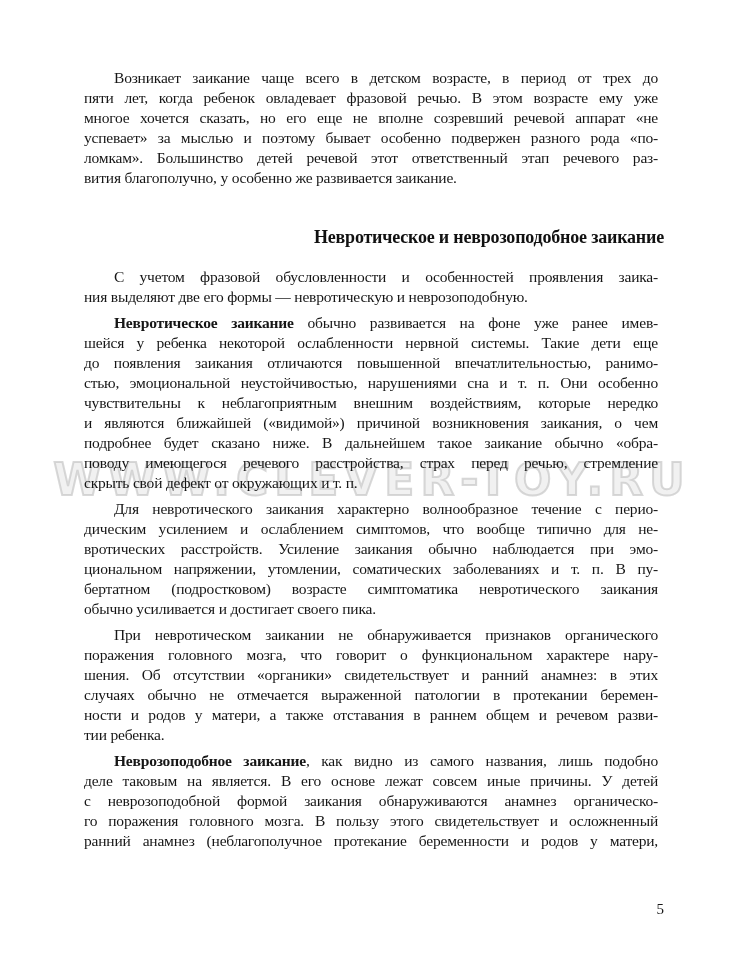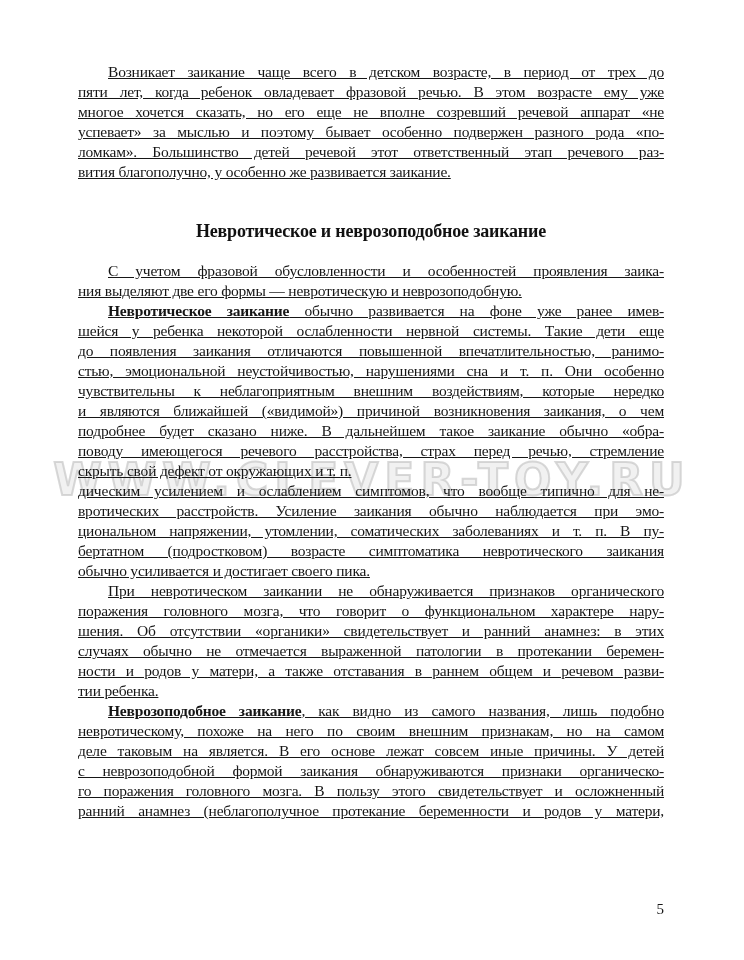--- a/index.html
+++ b/index.html
@@ -35,36 +35,36 @@
     position: absolute;
     left: 78px;
     top: 62px;
     width: 586px;
     font-size: 15.5px;
     line-height: 20px;
     letter-spacing: -0.2px;
     color: #161616;
     z-index: 2;
   }
-  .para { margin: 0; text-decoration: underline; }
+  .para { margin: 6px; }
   .line {
     height: 20px;
     overflow: hidden;
     text-align: justify;
     text-align-last: justify;
     text-justify: inter-word;
     white-space: normal;
   }
   .line.indent { text-indent: 30px; }
   .line.last { text-align-last: left; }
   .heading {
     font-weight: bold;
     font-size: 18px;
     line-height: 20px;
-    text-align: center;
+    text-align: right;
     margin: 39px 0 20px 0;
     color: #111111;
   }
   .page-number {
     position: absolute;
     left: 78px;
     top: 901px;
     width: 586px;
     text-align: right;
     font-size: 15px;
@@ -97,38 +97,38 @@
         <div class="line">шейся у ребенка некоторой ослабленности нервной системы. Такие дети еще</div>
         <div class="line">до появления заикания отличаются повышенной впечатлительностью, ранимо-</div>
         <div class="line">стью, эмоциональной неустойчивостью, нарушениями сна и т. п. Они особенно</div>
         <div class="line">чувствительны к неблагоприятным внешним воздействиям, которые нередко</div>
         <div class="line">и являются ближайшей («видимой») причиной возникновения заикания, о чем</div>
         <div class="line">подробнее будет сказано ниже. В дальнейшем такое заикание обычно «обра-</div>
         <div class="line">поводу имеющегося речевого расстройства, страх перед речью, стремление</div>
         <div class="line last">скрыть свой дефект от окружающих и т. п.</div>
       </div>
       <div class="para">
+        <div class="line indent">Для невротического заикания характерно волнообразное течение с перио-</div>
         <div class="line">дическим усилением и ослаблением симптомов, что вообще типично для не-</div>
         <div class="line">вротических расстройств. Усиление заикания обычно наблюдается при эмо-</div>
         <div class="line">циональном напряжении, утомлении, соматических заболеваниях и т. п. В пу-</div>
         <div class="line">бертатном (подростковом) возрасте симптоматика невротического заикания</div>
         <div class="line last">обычно усиливается и достигает своего пика.</div>
       </div>
       <div class="para">
         <div class="line indent">При невротическом заикании не обнаруживается признаков органического</div>
         <div class="line">поражения головного мозга, что говорит о функциональном характере нару-</div>
         <div class="line">шения. Об отсутствии «органики» свидетельствует и ранний анамнез: в этих</div>
         <div class="line">случаях обычно не отмечается выраженной патологии в протекании беремен-</div>
         <div class="line">ности и родов у матери, а также отставания в раннем общем и речевом разви-</div>
         <div class="line last">тии ребенка.</div>
       </div>
       <div class="para">
         <div class="line indent"><b>Неврозоподобное заикание</b>, как видно из самого названия, лишь подобно</div>
-        <div class="line">невротическому, похоже на него по своим внешним признакам, но на самом</div>
         <div class="line">деле таковым на является. В его основе лежат совсем иные причины. У детей</div>
-        <div class="line">с неврозоподобной формой заикания обнаруживаются признаки органическо-</div>
+        <div class="line">с неврозоподобной формой заикания обнаруживаются анамнез органическо-</div>
         <div class="line">го поражения головного мозга. В пользу этого свидетельствует и осложненный</div>
         <div class="line">ранний анамнез (неблагополучное протекание беременности и родов у матери,</div>
       </div>
     </div>
 
   <div class="page-number">5</div>
 </div>
 
 </body></html>

